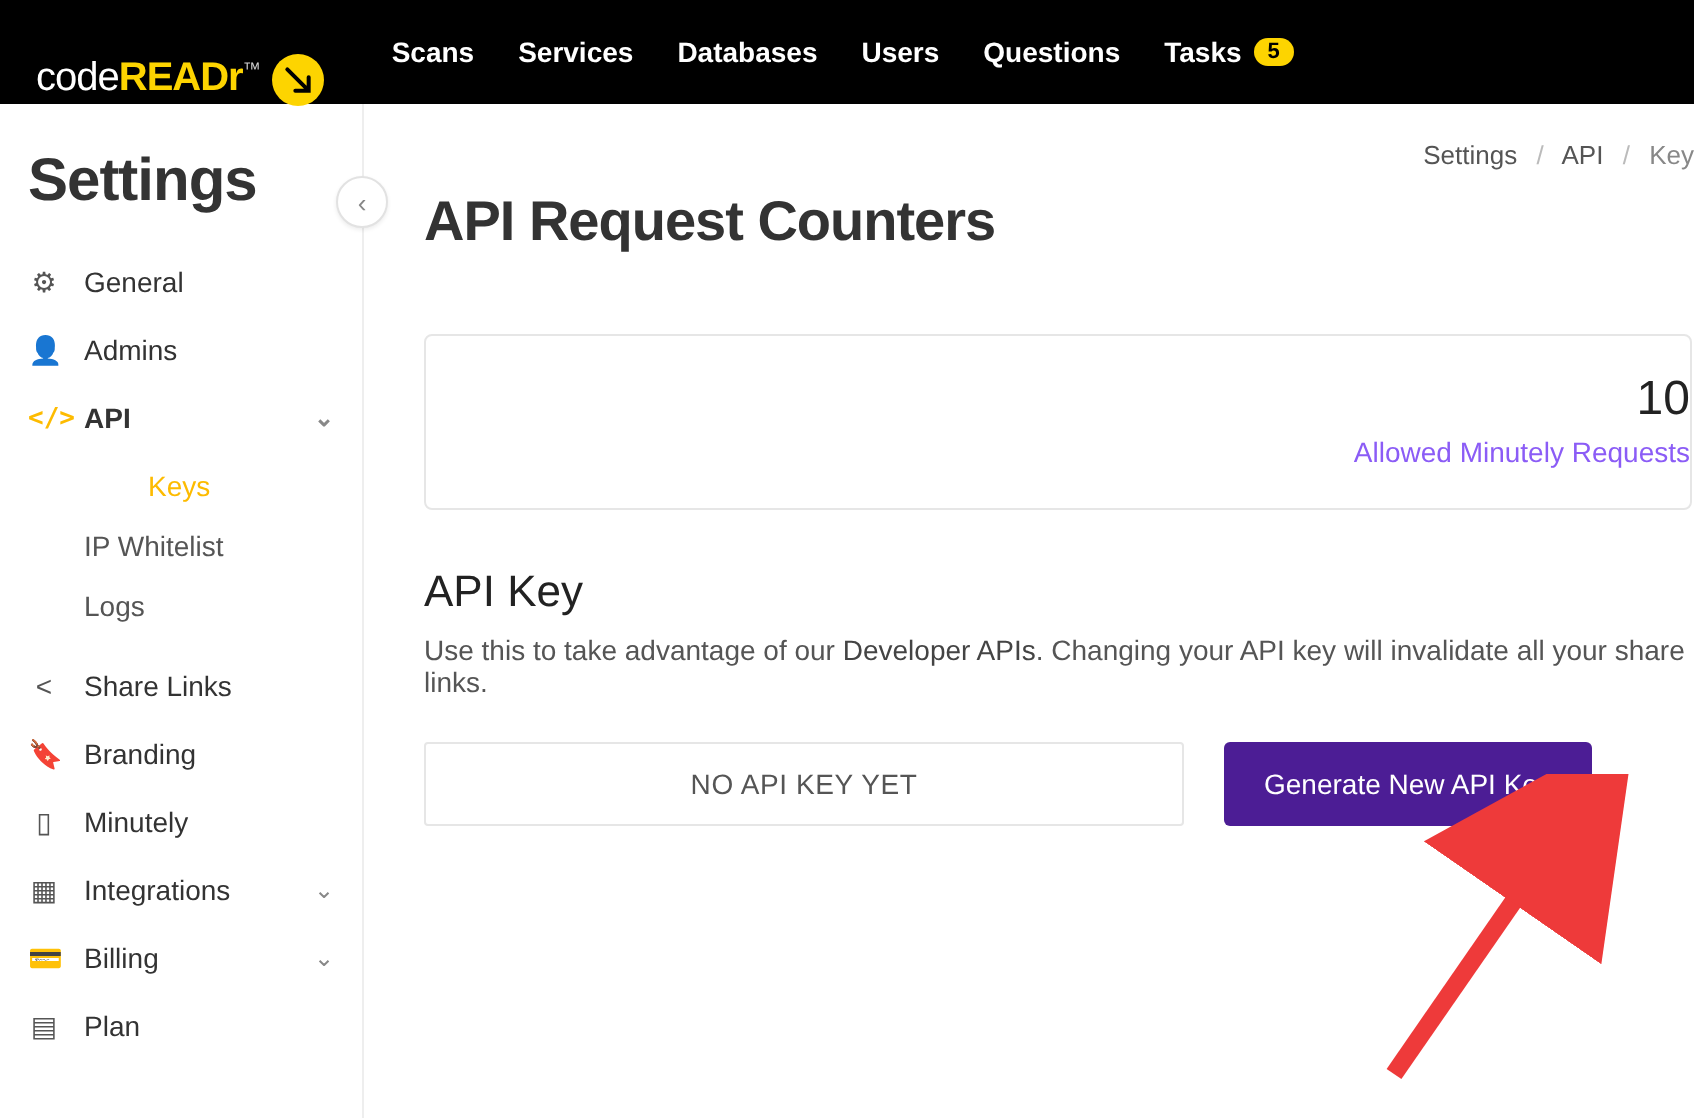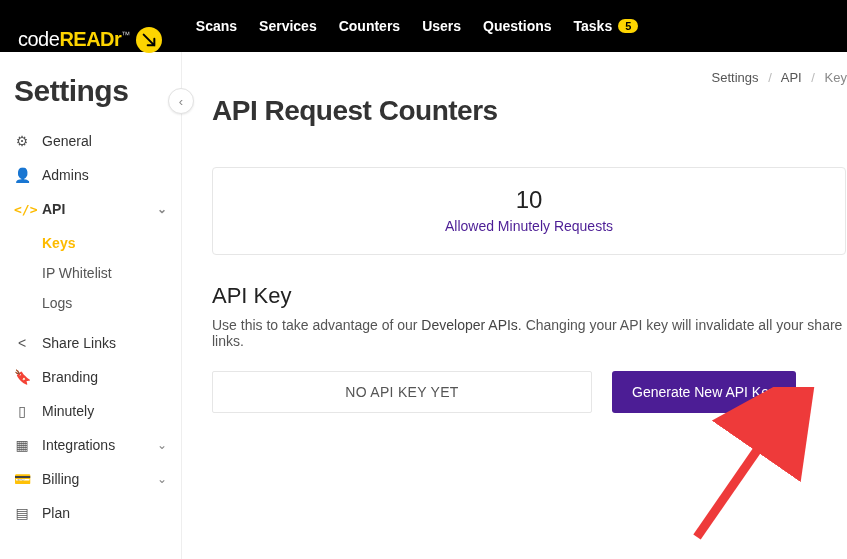--- a/index.html
+++ b/index.html
@@ -23,32 +23,32 @@
   .sidebar-title { font-size: 30px; font-weight: 800; padding: 0 14px 16px 14px; letter-spacing: -0.5px; }
   .collapse-btn { position: absolute; right: -13px; top: 36px; width: 26px; height: 26px; border-radius: 50%; background: #fff; border: 1px solid #e2e2e2; display: flex; align-items: center; justify-content: center; cursor: pointer; font-size: 13px; color: #888; box-shadow: 0 1px 2px rgba(0,0,0,0.08); }
   .side-list { list-style: none; }
   .side-item { display: flex; align-items: center; gap: 12px; padding: 9px 14px; font-size: 14px; color: #333; cursor: pointer; }
   .side-item.active { font-weight: 700; }
   .side-item .chevron { margin-left: auto; color: #888; font-size: 12px; }
   .side-icon { width: 16px; text-align: center; color: #555; font-size: 14px; }
   .side-icon.code { color: #fdbb00; font-weight: 700; font-family: monospace; font-size: 13px; }
   .sub-list { list-style: none; padding-left: 42px; margin: 2px 0 8px 0; }
   .sub-item { padding: 7px 0; font-size: 14px; color: #555; cursor: pointer; }
-  .sub-item.active { color: #fdbb00; font-weight: 700; }
+  .sub-item.active { color: #fdbb00; font-weight: 400; margin-left: 32px; }
 
   
   .main { flex: 1; padding: 18px 0 0 30px; position: relative; overflow: hidden; }
   .breadcrumb { font-size: 13px; color: #888; margin-bottom: 10px; text-align: right; }
   .breadcrumb .sep { margin: 0 6px; color: #bbb; }
   .breadcrumb .dark { color: #555; }
   .page-title { font-size: 28px; font-weight: 800; margin-bottom: 26px; letter-spacing: -0.5px; }
 
-  .counter-card { border: 1px solid #e6e6e6; border-radius: 4px; padding: 18px 0 20px 0; text-align: center; margin-right: 1px; margin-top: 40px; }
+  .counter-card { border: 1px solid #e6e6e6; border-radius: 4px; padding: 18px 0 20px 0; text-align: right; margin-right: 1px; margin-top: 40px; }
   .counter-num { font-size: 24px; font-weight: 400; color: #222; margin-bottom: 4px; }
-  .counter-label { font-size: 14px; color: #4c1d95; }
+  .counter-label { font-size: 14px; color: #8b5cf6; }
 
   .section-title { font-size: 22px; margin: 28px 0 8px 0; font-weight: 400; color: #222; }
   .section-desc { font-size: 14px; color: #555; margin-bottom: 22px; }
   .section-desc .link { color: #444; }
 
   .key-row { display: flex; gap: 20px; align-items: stretch; }
   .key-box { flex: 0 0 380px; border: 1px solid #e6e6e6; border-radius: 2px; padding: 12px 0; text-align: center; font-size: 14px; color: #555; letter-spacing: 0.3px; }
   .gen-btn { background: #4c1d95; color: #fff; border: none; border-radius: 3px; padding: 0 20px; font-size: 14px; cursor: pointer; height: 42px; }
 
   
@@ -64,21 +64,21 @@
     </span>
     <span class="logo-circle">
       <svg viewBox="0 0 24 24">
           <path d="M4 4 L20 20 M20 10 L20 20 L10 20" stroke="#000" stroke-width="3" fill="none" stroke-linecap="round"></path>
         </svg>
     </span>
   </div>
   <div class="nav-links">
     <span class="nav-link">Scans</span>
     <span class="nav-link">Services</span>
-    <span class="nav-link">Counters</span>
+    <span class="nav-link">Databases</span>
     <span class="nav-link">Users</span>
     <span class="nav-link">Questions</span>
     <span class="nav-link">
       <span>Tasks</span>
       <span class="nav-badge">5</span>
     </span>
   </div>
 </div>
 
 <div class="layout">

